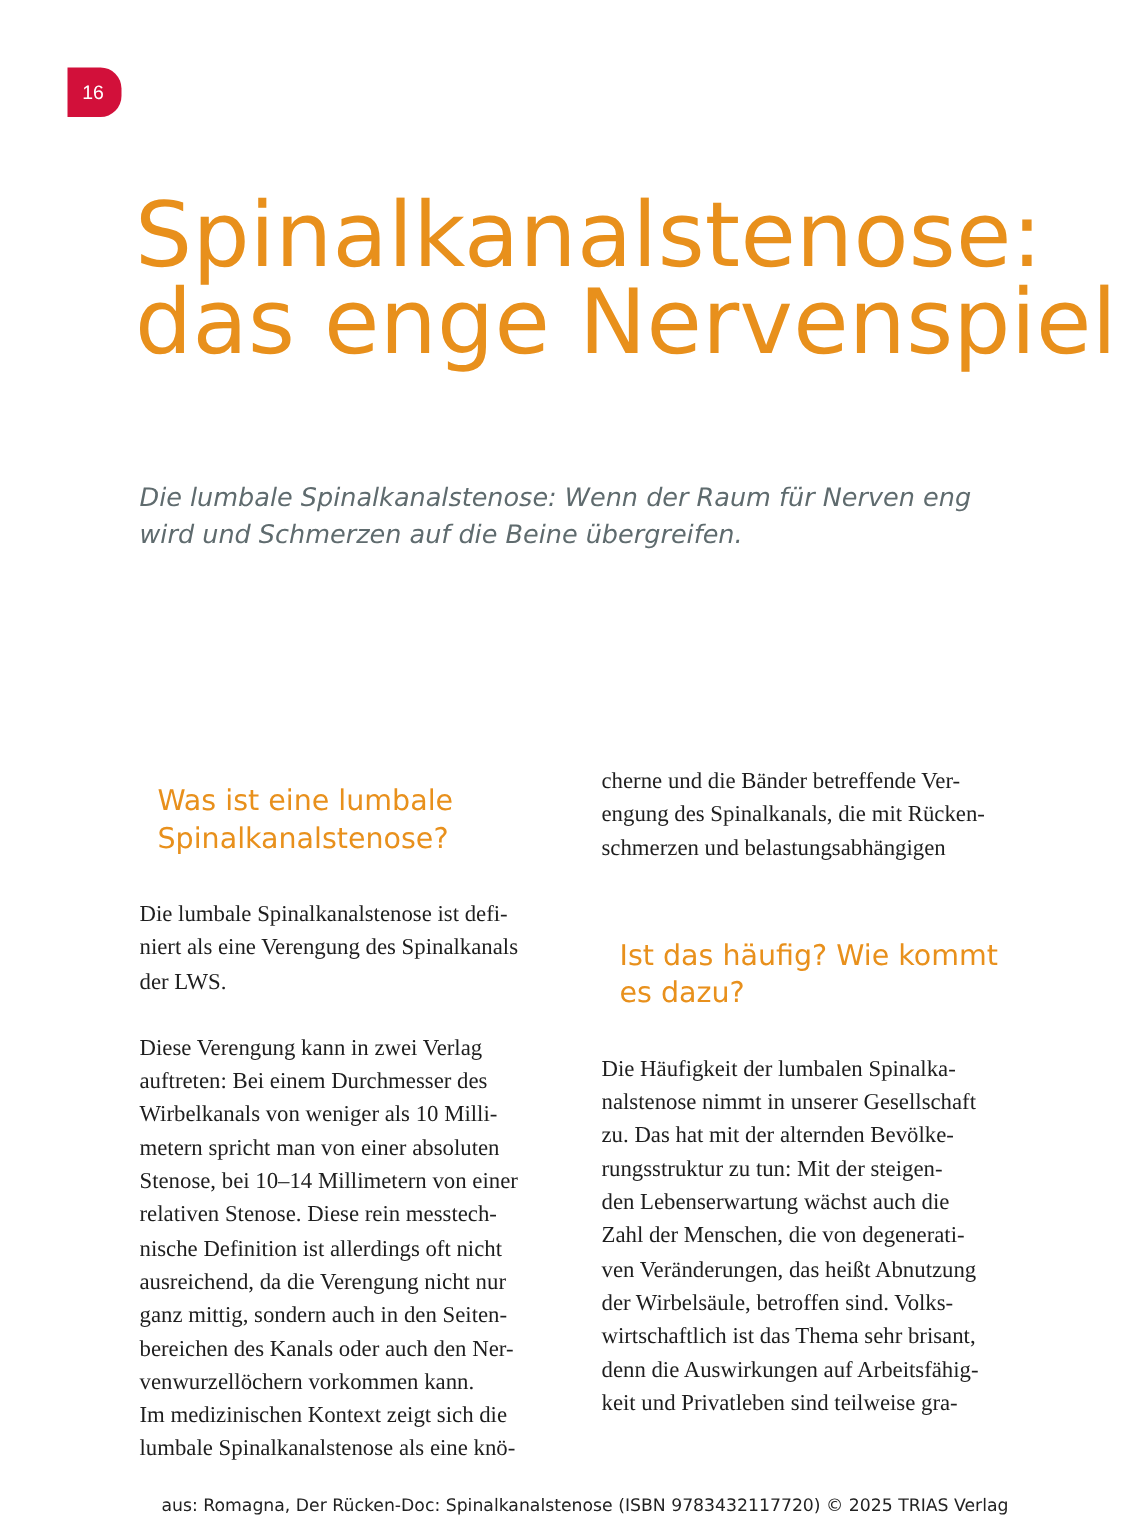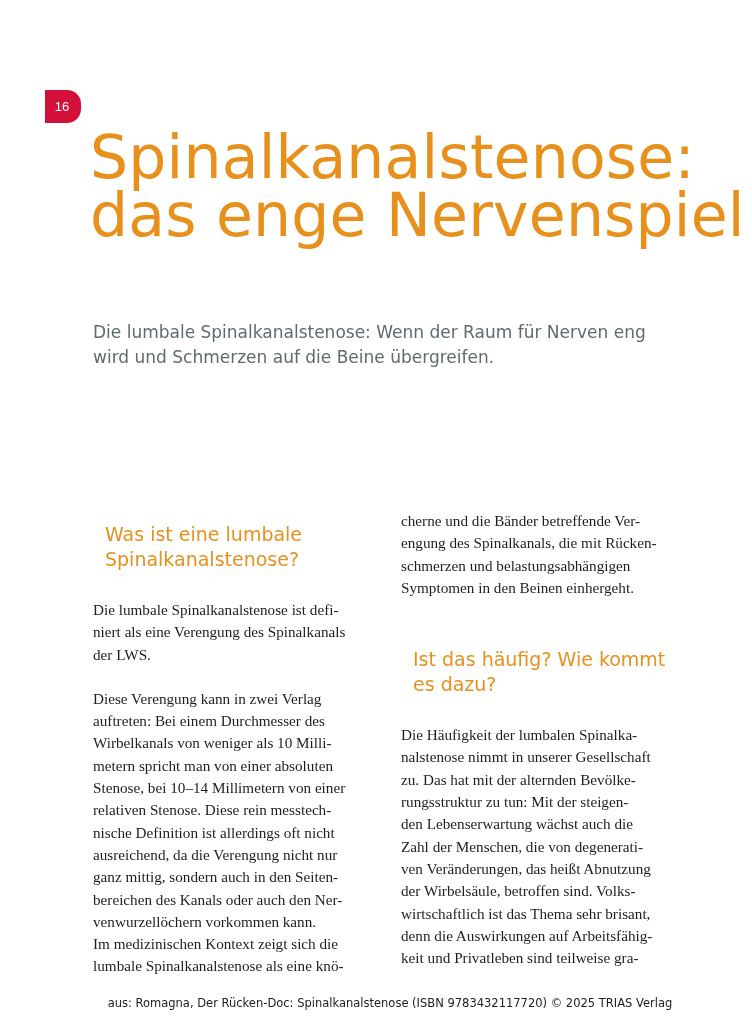--- a/index.html
+++ b/index.html
@@ -24,21 +24,20 @@
       background: #d2103a;
       border-radius: 0 14px 14px 0;
       color: #ffffff;
       font-family: "Liberation Sans", "DejaVu Sans", sans-serif;
       font-size: 13px;
       display: flex;
       align-items: center;
       justify-content: center;
       box-sizing: border-box;
       padding-right: 2px;
-      margin-top: 45px;
     }
     .title {
       position: absolute;
       left: 90px;
       top: 128px;
       width: 600px;
       margin: 0;
       font-family: "DejaVu Sans", "Liberation Sans", sans-serif;
       font-weight: normal;
       color: #e8901c;
@@ -51,21 +50,21 @@
       position: absolute;
       left: 93px;
       top: 320px;
       width: 590px;
       margin: 0;
       font-family: "DejaVu Sans", "Liberation Sans", sans-serif;
       color: #5f6b6e;
       font-size: 17px;
       line-height: 25px;
     }
-    .subtitle span { display: block; white-space: nowrap; }
+    .subtitle span { display: block; white-space: nowrap; font-style: italic; }
     .col {
       position: absolute;
       top: 510px;
       width: 285px;
     }
     .col-left { left: 93px; }
     .col-right { left: 401px; }
     .section-heading {
       margin: 12px;
       font-family: "DejaVu Sans", "Liberation Sans", sans-serif;
@@ -143,21 +142,20 @@
     <span>Im medizinischen Kontext zeigt sich die</span>
     <span>lumbale Spinalkanalstenose als eine knö-</span>
   </p>
 </div>
 
 <div class="col col-right">
   <p class="para">
     <span>cherne und die Bänder betreffende Ver-</span>
     <span>engung des Spinalkanals, die mit Rücken-</span>
     <span>schmerzen und belastungsabhängigen</span>
-    <span>Symptomen in den Beinen einhergeht.</span>
   </p>
   <div class="gap-section"></div>
   <h2 class="section-heading">
     <span>Ist das häufig? Wie kommt</span>
     <span>es dazu?</span>
   </h2>
   <div class="gap-heading-para"></div>
   <p class="para">
     <span>Die Häufigkeit der lumbalen Spinalka-</span>
     <span>nalstenose nimmt in unserer Gesellschaft</span>

